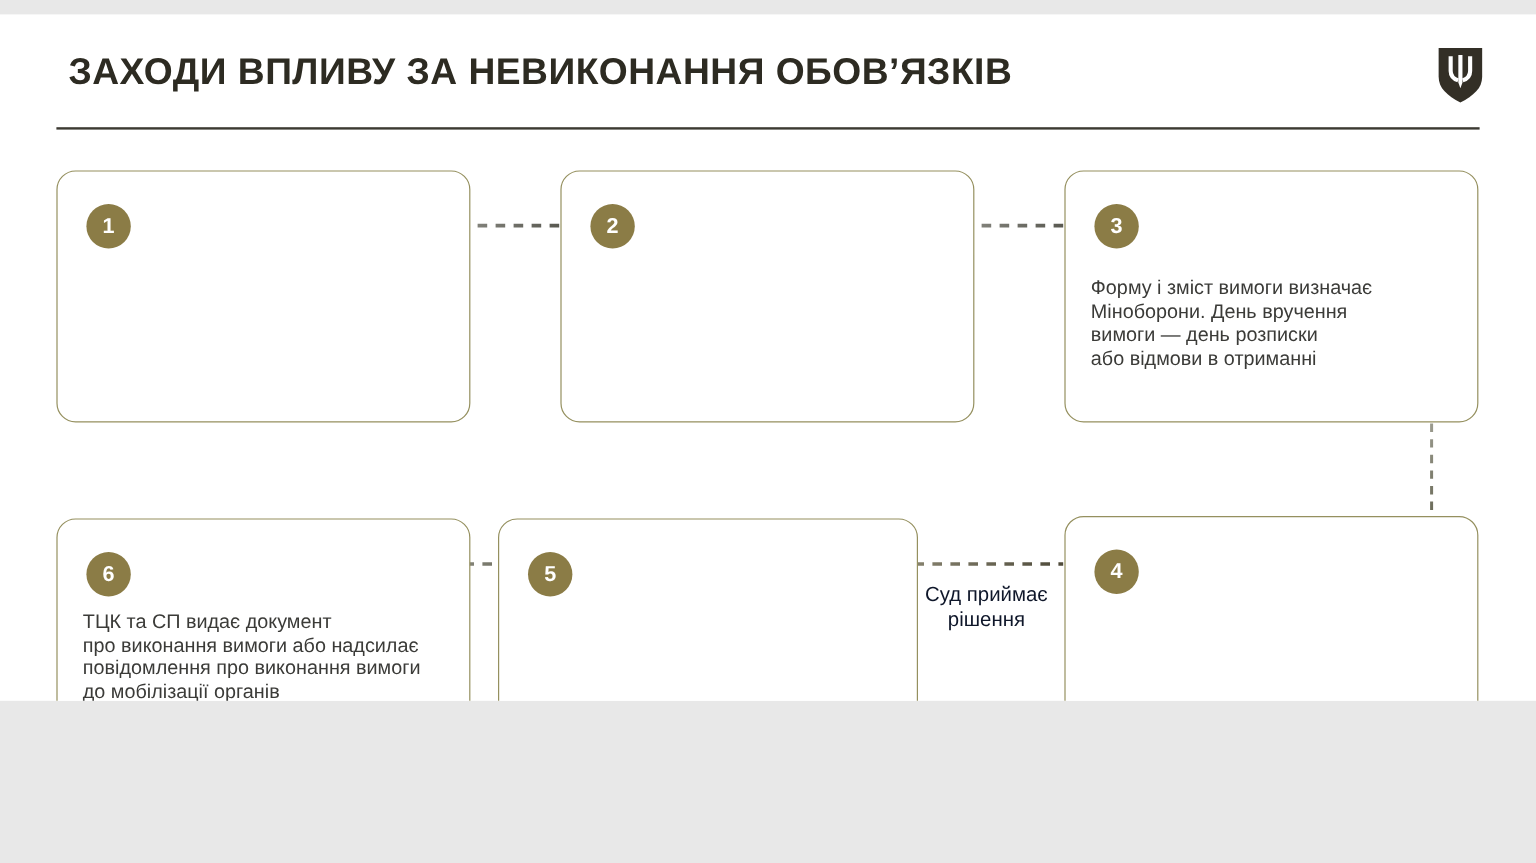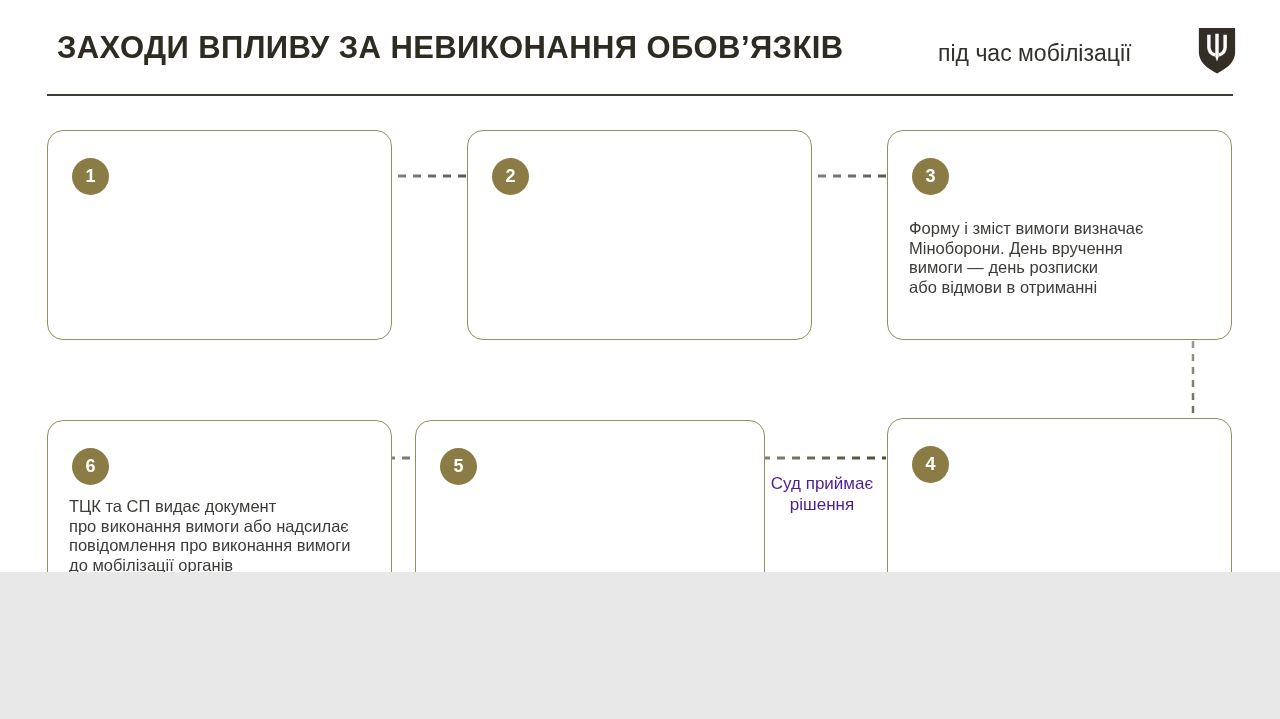--- a/index.html
+++ b/index.html
@@ -2,21 +2,21 @@
 <html lang="uk"><head>
 <meta charset="utf-8">
 <style>
   html,body{margin:0;padding:0;background:#e8e8e8;}
   .page{
     position:relative;
     width:1280px;height:572px;
     background:#ffffff;
     font-family:"Liberation Sans", sans-serif;
     overflow:hidden;
-    margin:0 auto;
+    margin:12px auto;
   }
   .title{
     position:absolute;left:57px;top:30px;
     font-size:31px;font-weight:700;letter-spacing:.4px;
     color:#2d2b22;white-space:nowrap;
   }
   .subtitle{
     position:absolute;left:938px;top:40px;width:220px;
     font-size:23px;font-weight:400;color:#32302a;
     text-align:left;white-space:nowrap;
@@ -49,36 +49,35 @@
   .card-text{
     position:absolute;left:21px;right:14px;
     font-size:16.5px;line-height:19.5px;color:#3b3b38;
     white-space:pre-line;
   }
   .row-top .card-text{top:88px;}
   .row-bottom .card-text{top:76px;}
   .card4 .card-text{top:84px;}
   .connector-label{
     position:absolute;left:766px;top:473px;width:112px;
-    font-size:17px;line-height:21px;color:#4c1d95;
+    font-size:17px;line-height:21px;color:#0f172a;
     text-align:center;white-space:pre-line;
   }
   .connectors{position:absolute;left:0;top:0;width:1280px;height:719px;pointer-events:none;}
   .page-number{
     position:absolute;left:1240px;top:681px;
     font-size:15px;color:#4a4a4a;
   }
 </style>
 </head>
 <body>
 
 <div class="page">
 
   <div class="title">ЗАХОДИ ВПЛИВУ ЗА НЕВИКОНАННЯ ОБОВ’ЯЗКІВ</div>
-  <div class="subtitle">під час мобілізації</div>
 
   <svg class="logo" viewBox="0 0 44 52" xmlns="http://www.w3.org/2000/svg">
     <path d="M3 2 H41 V27 C41 37 33.5 43.5 22 49.5 C10.5 43.5 3 37 3 27 Z" fill="#332f26"></path>
     <path d="M13.5 9 v13 q0 6 6.5 8.2" fill="none" stroke="#ffffff" stroke-width="3.6"></path>
     <path d="M30.5 9 v13 q0 6 -6.5 8.2" fill="none" stroke="#ffffff" stroke-width="3.6"></path>
     <path d="M20.2 8 h3.6 v24 l-1.8 5 -1.8 -5 z" fill="#ffffff"></path>
   </svg>
 
   <hr class="header-rule">
 

